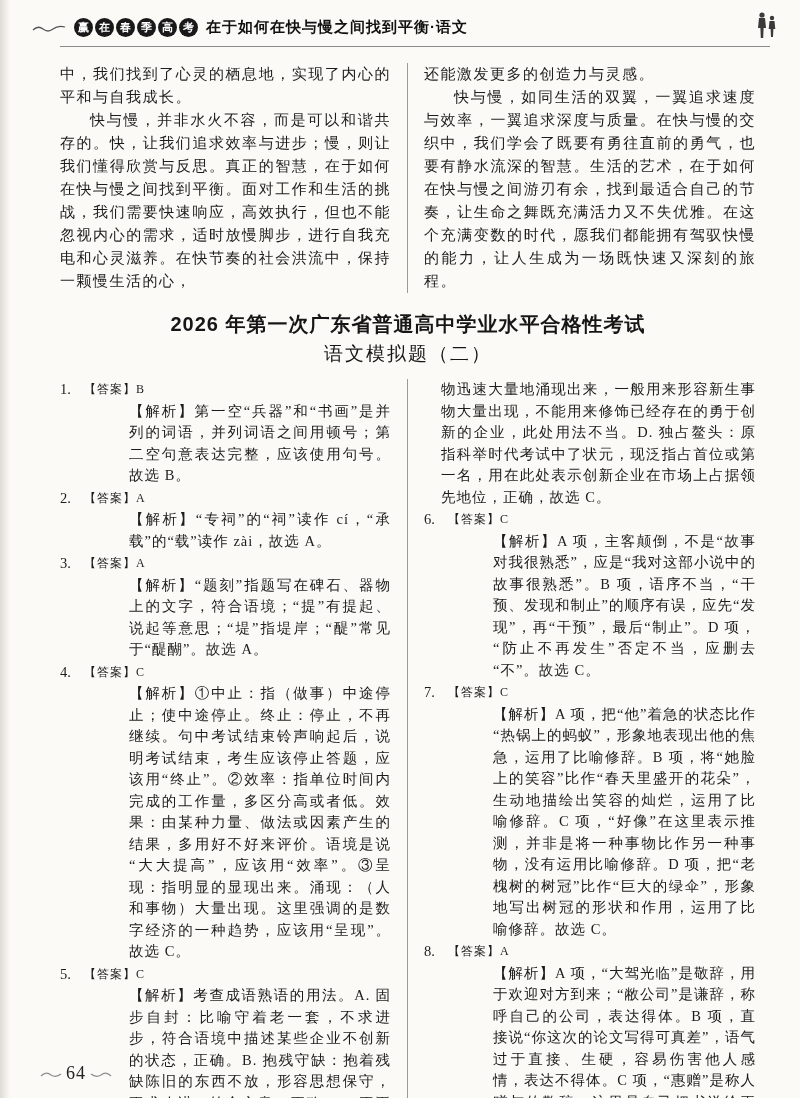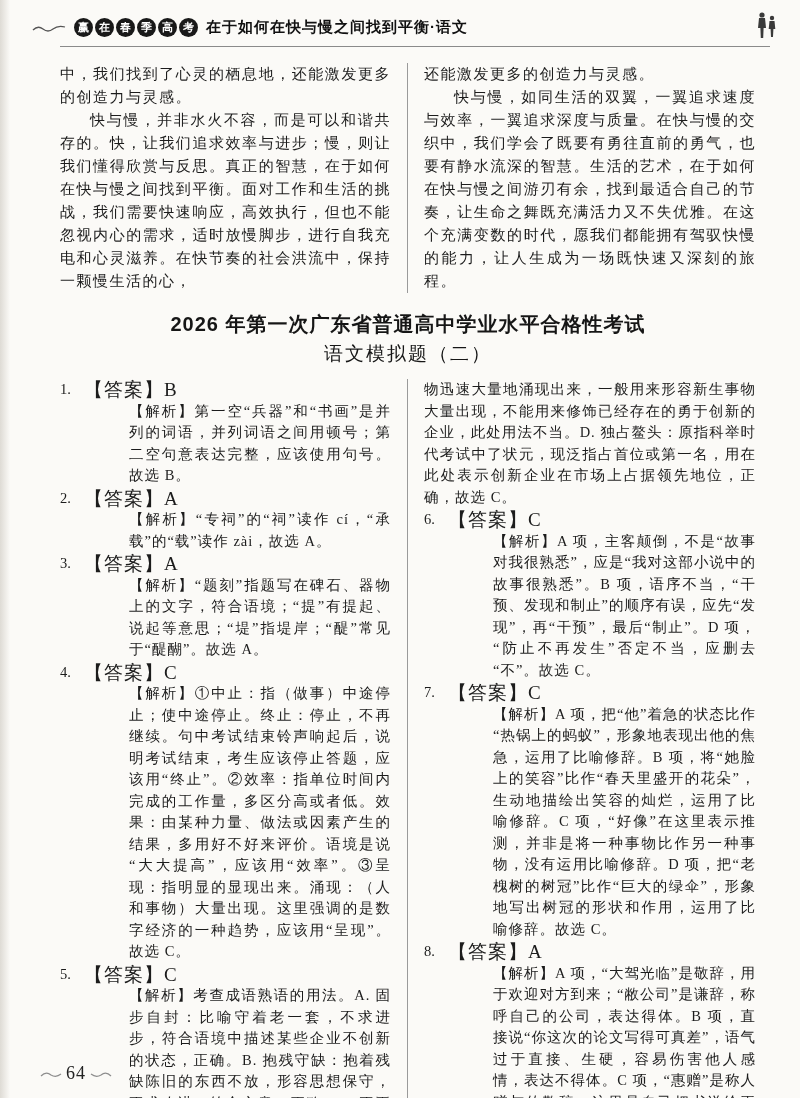--- a/index.html
+++ b/index.html
@@ -40,24 +40,24 @@
   .doc-title{margin:16px 0 10px 0;text-align:center;
              font-family:"Liberation Sans",sans-serif;color:#161616;}
   .doc-title .t1{font-size:20px;font-weight:600;letter-spacing:1px;line-height:30px;}
   .doc-title .t2{font-size:19px;font-weight:400;letter-spacing:2px;line-height:30px;}
 
   
   .answers{margin-top:6px;}
   .ans-item{display:flex;margin-bottom:1px;}
   .ans-num{flex:0 0 24px;font-size:14.5px;line-height:21.5px;}
   .ans-body{flex:1 1 auto;min-width:0;}
-  .ans-line{font-size:19px;line-height:21.5px;letter-spacing:1px;}
+  .ans-line{font-size:12px;line-height:21.5px;letter-spacing:1px;}
   .ans-exp{font-size:14.5px;line-height:21.5px;letter-spacing:1px;
            text-align:justify;text-justify:inter-ideograph;margin-left:45px;}
-  .overflow-p{margin:0 0 1px 0;font-size:14.5px;line-height:21.5px;letter-spacing:1px;
+  .overflow-p{margin:0 0 1px 17px;font-size:14.5px;line-height:21.5px;letter-spacing:1px;
               text-align:justify;text-justify:inter-ideograph;}
 
   
   .ftr{position:absolute;left:40px;bottom:14px;display:flex;align-items:center;gap:4px;}
   .pageno{font-size:18px;letter-spacing:1px;color:#222;}
   .flourish{color:#8d8d8d;}
 </style>
 </head>
 <body>
 
@@ -81,21 +81,21 @@
         <circle cx="12" cy="7" r="2.6"></circle>
           <path d="M9 10 L15 10 L16 20 L13.6 20 L13.2 30 L10.8 30 L10.4 20 L8 20 Z"></path>
         <circle cx="22" cy="10" r="2.2"></circle>
           <path d="M19.5 13 L24.5 13 L25.3 21 L23.4 21 L23 29 L21 29 L20.6 21 L18.7 21 Z"></path>
       </g>
     </svg>
   </div>
 
   <section class="passage twocol">
     <div class="col-l">
-      <p>中，我们找到了心灵的栖息地，还能激发更多的创造力与灵感。</p>
+      <p>中，我们找到了心灵的栖息地，实现了内心的平和与自我成长。</p>
       <p class="indent">快与慢，并非水火不容，而是可以和谐共存的。快，让我们追求效率与进步；慢，则让我们懂得欣赏与反思。真正的智慧，在于如何在快与慢之间找到平衡。面对工作和生活的挑战，我们需要快速响应，高效执行，但也不能忽视内心的需求，适时放慢脚步，进行自我充电和心灵滋养。在快节奏的社会洪流中，保持一颗慢生活的心，</p>
     </div>
     <div class="col-r">
       <p>还能激发更多的创造力与灵感。</p>
       <p class="indent">快与慢，如同生活的双翼，一翼追求速度与效率，一翼追求深度与质量。在快与慢的交织中，我们学会了既要有勇往直前的勇气，也要有静水流深的智慧。生活的艺术，在于如何在快与慢之间游刃有余，找到最适合自己的节奏，让生命之舞既充满活力又不失优雅。在这个充满变数的时代，愿我们都能拥有驾驭快慢的能力，让人生成为一场既快速又深刻的旅程。</p>
     </div>
   </section>
 
   <div class="doc-title">
     <div class="t1">2026 年第一次广东省普通高中学业水平合格性考试</div>

